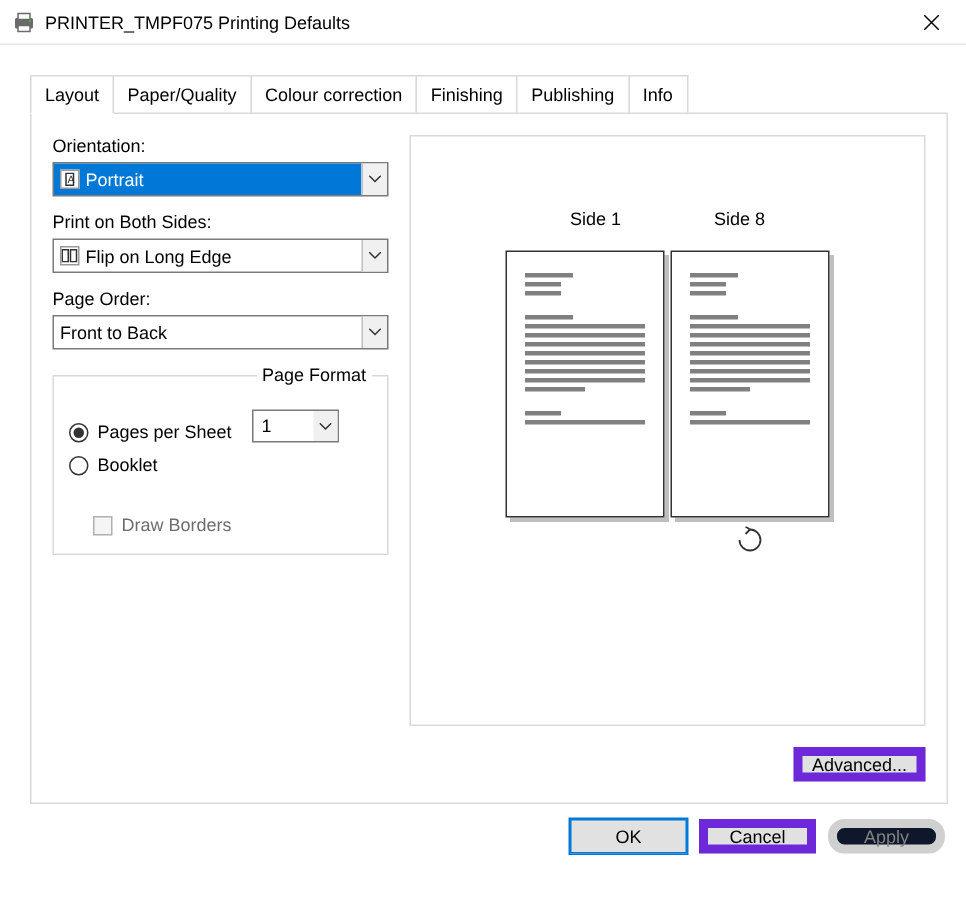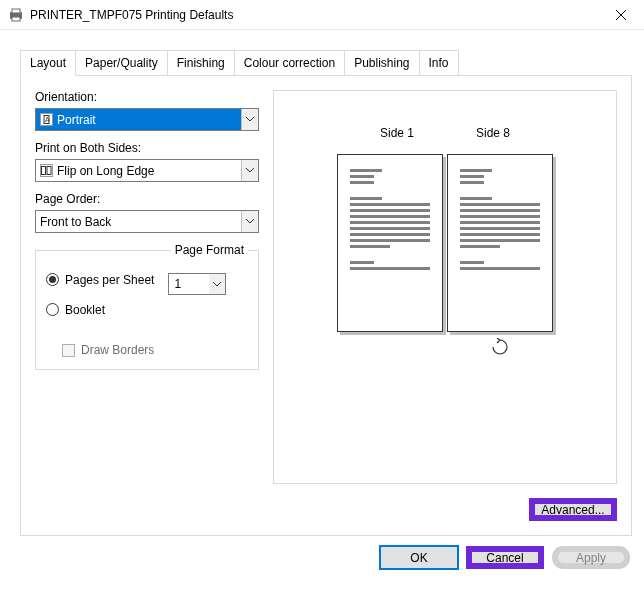--- a/index.html
+++ b/index.html
@@ -100,21 +100,21 @@
       justify-content: center;
       background: #f0f0f0;
     }
     .combo-arrow svg { width: 8px; height: 5px; }
     fieldset.group {
       border: 1px solid #d9d9d9;
       padding: 8px 10px 12px 10px;
       margin: 6px 0 0 0;
     }
     fieldset.group legend { padding: 0 4px; font-size: 12px; text-align: right; }
-    .radio-row { display: flex; align-items: flex-start; margin: 8px 0; gap: 6px; }
+    .radio-row { display: flex; align-items: flex-end; margin: 8px 0; gap: 6px; }
     .radio {
       width: 13px; height: 13px; border-radius: 50%;
       border: 1px solid #333; display: inline-flex;
       align-items: center; justify-content: center;
     }
     .radio.checked::after {
       content: ""; width: 7px; height: 7px; border-radius: 50%;
       background: #333;
     }
     .pages-sheet-combo {
@@ -126,21 +126,21 @@
     .checkbox {
       width: 13px; height: 13px; border: 1px solid #b0b0b0;
       background: #f5f5f5;
     }
     .preview {
       border: 1px solid #d9d9d9;
       height: 394px;
       display: flex;
       flex-direction: column;
       align-items: center;
-      padding-top: 35px;
+      padding-top: 48px;
       gap: 14px;
     }
     .preview-labels { display: flex; gap: 62px; font-size: 12px; }
     .pages-pair { display: flex; gap: 4px; position: relative; }
     .page-mock {
       width: 106px; height: 178px;
       border: 1px solid #333;
       background: #fff;
       box-shadow: 3px 3px 0 rgba(0,0,0,0.25);
       padding: 14px 12px;
@@ -159,21 +159,21 @@
       font-size: 12px; display: inline-flex;
       align-items: center; justify-content: center;
       cursor: default;
     }
     .btn.adv { width: 88px; }
     .footer {
       display: flex; justify-content: flex-end; gap: 8px;
       padding: 10px 14px 12px 0;
     }
     .btn.primary { background: #e1e1e1; border: 1px solid #0078d7; outline: 1px solid #0078d7; }
-    .btn.disabled { color: #838383; background: #e5e5e5; border-color: #d0d0d0; border-radius: 11px; }
+    .btn.disabled { color: #838383; background: #0f172a; border-color: #d0d0d0; border-radius: 11px; }
     .printer-icon { width: 16px; height: 16px; margin-right: 6px; }
   </style>
 </head>
 <body>
 
 <div class="titlebar">
   <svg class="printer-icon" viewBox="0 0 16 16">
     <rect x="2" y="5" width="12" height="7" rx="1" fill="#6a6a6a"></rect>
     <rect x="4" y="2" width="8" height="4" fill="#fff" stroke="#6a6a6a"></rect>
     <rect x="4" y="10" width="8" height="4" fill="#fff" stroke="#6a6a6a"></rect>
@@ -185,22 +185,22 @@
       <line x1="0" y1="0" x2="10" y2="10" stroke="#000" stroke-width="1"></line>
       <line x1="10" y1="0" x2="0" y2="10" stroke="#000" stroke-width="1"></line>
     </svg>
   </div>
 </div>
 
 <div class="content">
   <div class="tabs">
     <div class="tab active">Layout</div>
     <div class="tab">Paper/Quality</div>
+    <div class="tab">Colour correction</div>
     <div class="tab">Finishing</div>
-    <div class="tab">Colour correction</div>
     <div class="tab">Publishing</div>
     <div class="tab">Info</div>
   </div>
 
   <div class="tab-body">
     <div class="layout-cols">
       <div class="left-col">
         <div class="field-block">
           <div class="field-label">Orientation:</div>
           <div class="combo selected-hl">

